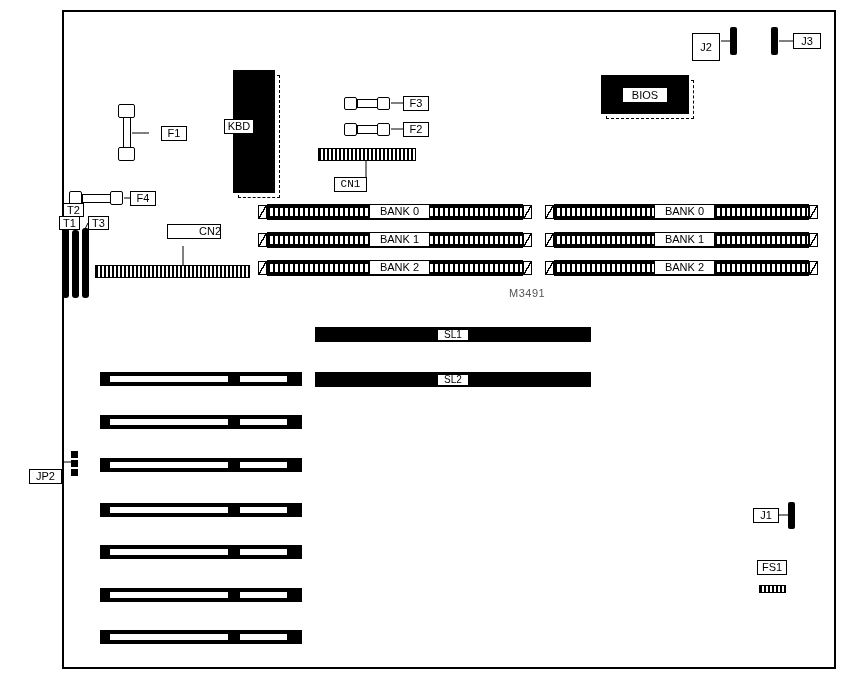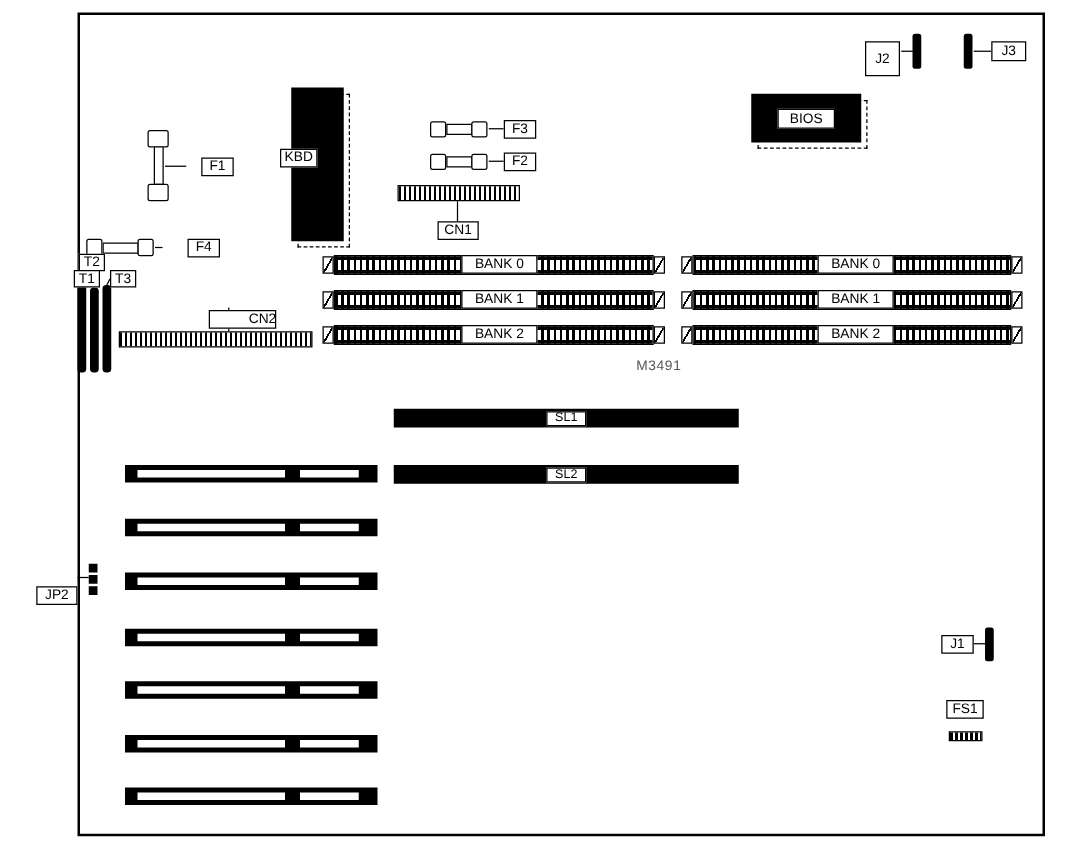--- a/index.html
+++ b/index.html
@@ -86,40 +86,40 @@
   <div class="fusebody" style="left:357px; top:99px; width:21px; height:9px;"></div>
   <div class="cap" style="left:377px; top:97px; width:13px; height:13px;"></div>
   <div class="lbl" style="left:403px; top:96px; width:26px; height:15px;">F3</div>
 
   <div class="cap" style="left:344px; top:123px; width:13px; height:13px;"></div>
   <div class="fusebody" style="left:357px; top:125px; width:21px; height:9px;"></div>
   <div class="cap" style="left:377px; top:123px; width:13px; height:13px;"></div>
   <div class="lbl" style="left:403px; top:122px; width:26px; height:15px;">F2</div>
 
   <div class="strip" style="left:318px; top:148px; width:98px; height:13px;"></div>
-  <div class="lbl" style="left:350px; top:177px; width:33px; height:15px;">CN1</div>
+  <div class="lbl" style="left:334px; top:177px; width:33px; height:15px;font-family:Liberation Mono, monospace;">CN1</div>
 
   <div class="cap" style="left:118px; top:104px; width:17px; height:14px;"></div>
   <div class="fusebody" style="left:123px; top:117px; width:8px; height:31px;"></div>
   <div class="cap" style="left:118px; top:147px; width:17px; height:14px;"></div>
   <div class="lbl" style="left:149px; top:126px; width:26px; height:15px;margin-left:12px;">F1</div>
 
   <div class="cap" style="left:69px; top:191px; width:13px; height:14px;"></div>
   <div class="fusebody" style="left:82px; top:194px; width:29px; height:9px;"></div>
   <div class="cap" style="left:110px; top:191px; width:13px; height:14px;"></div>
-  <div class="lbl" style="left:130px; top:191px; width:26px; height:15px;margin-left:20px;">F4</div>
+  <div class="lbl" style="left:130px; top:191px; width:26px; height:15px;">F4</div>
 
   <div class="lbl" style="left:63px; top:203px; width:21px; height:14px;text-align:right;">T2</div>
   <div class="lbl" style="left:39px; top:216px; width:21px; height:14px;margin-left:20px;">T1</div>
   <div class="lbl" style="left:88px; top:216px; width:21px; height:14px;">T3</div>
   <div class="tbar" style="left:62px; top:228px; height:70px;"></div>
   <div class="tbar" style="left:72px; top:230px; height:68px;"></div>
   <div class="tbar" style="left:82px; top:228px; height:70px;"></div>
 
-  <div class="lbl" style="left:167px; top:248px; width:54px; height:15px;padding-left:32px;">CN2</div>
+  <div class="lbl" style="left:167px; top:224px; width:54px; height:15px;padding-left:32px;">CN2</div>
   <div class="strip" style="left:95px; top:265px; width:155px; height:13px;"></div>
 
   <div class="clip" style="left:258px; top:205px;"></div>
   <div class="simm" style="left:267px; top:204px; width:256px; height:16px;"></div>
   <div class="clip" style="left:523px; top:205px;"></div>
   <div class="lbl" style="left:369px; top:204px; width:61px; height:15px;">BANK 0</div>
 
   <div class="clip" style="left:258px; top:233px;"></div>
   <div class="simm" style="left:267px; top:232px; width:256px; height:16px;"></div>
   <div class="clip" style="left:523px; top:233px;"></div>

